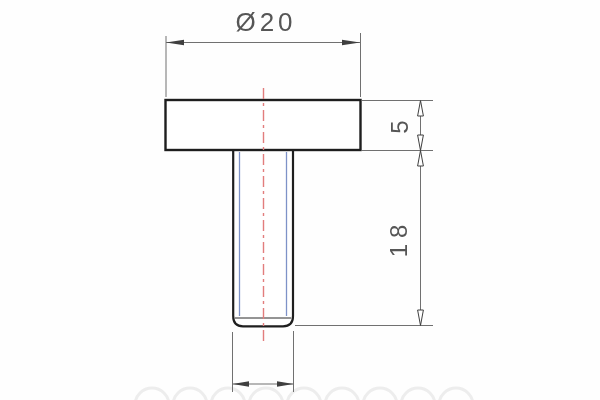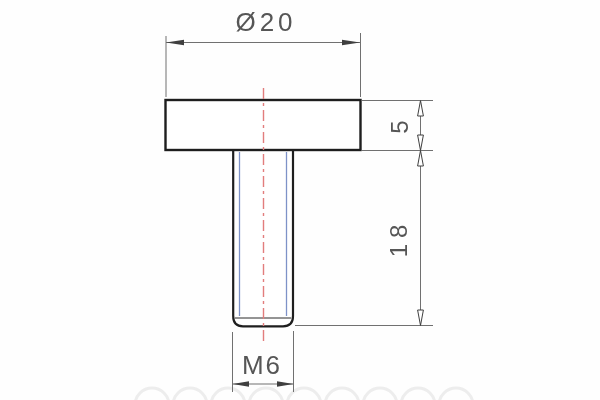--- a/index.html
+++ b/index.html
@@ -96,15 +96,14 @@
     <line x1="286.5" y1="152" x2="286.5" y2="316" stroke="#7e92c8" stroke-width="1.3"></line>
 
     <rect x="165.5" y="100" width="195" height="50" fill="#ffffff" stroke="#1e1e1e" stroke-width="2.4"></rect>
 
     <line x1="263.5" y1="88" x2="263.5" y2="341" stroke="#e27d7d" stroke-width="1.4" stroke-dasharray="11 4 3 4"></line>
   </svg>
 
   <div class="dim-label dia">Ø20</div>
   <div class="dim-label thick">5</div>
   <div class="dim-label length">18</div>
-  <div class="dim-label thread">M6</div>
 
 </div>
 
 </body></html>

